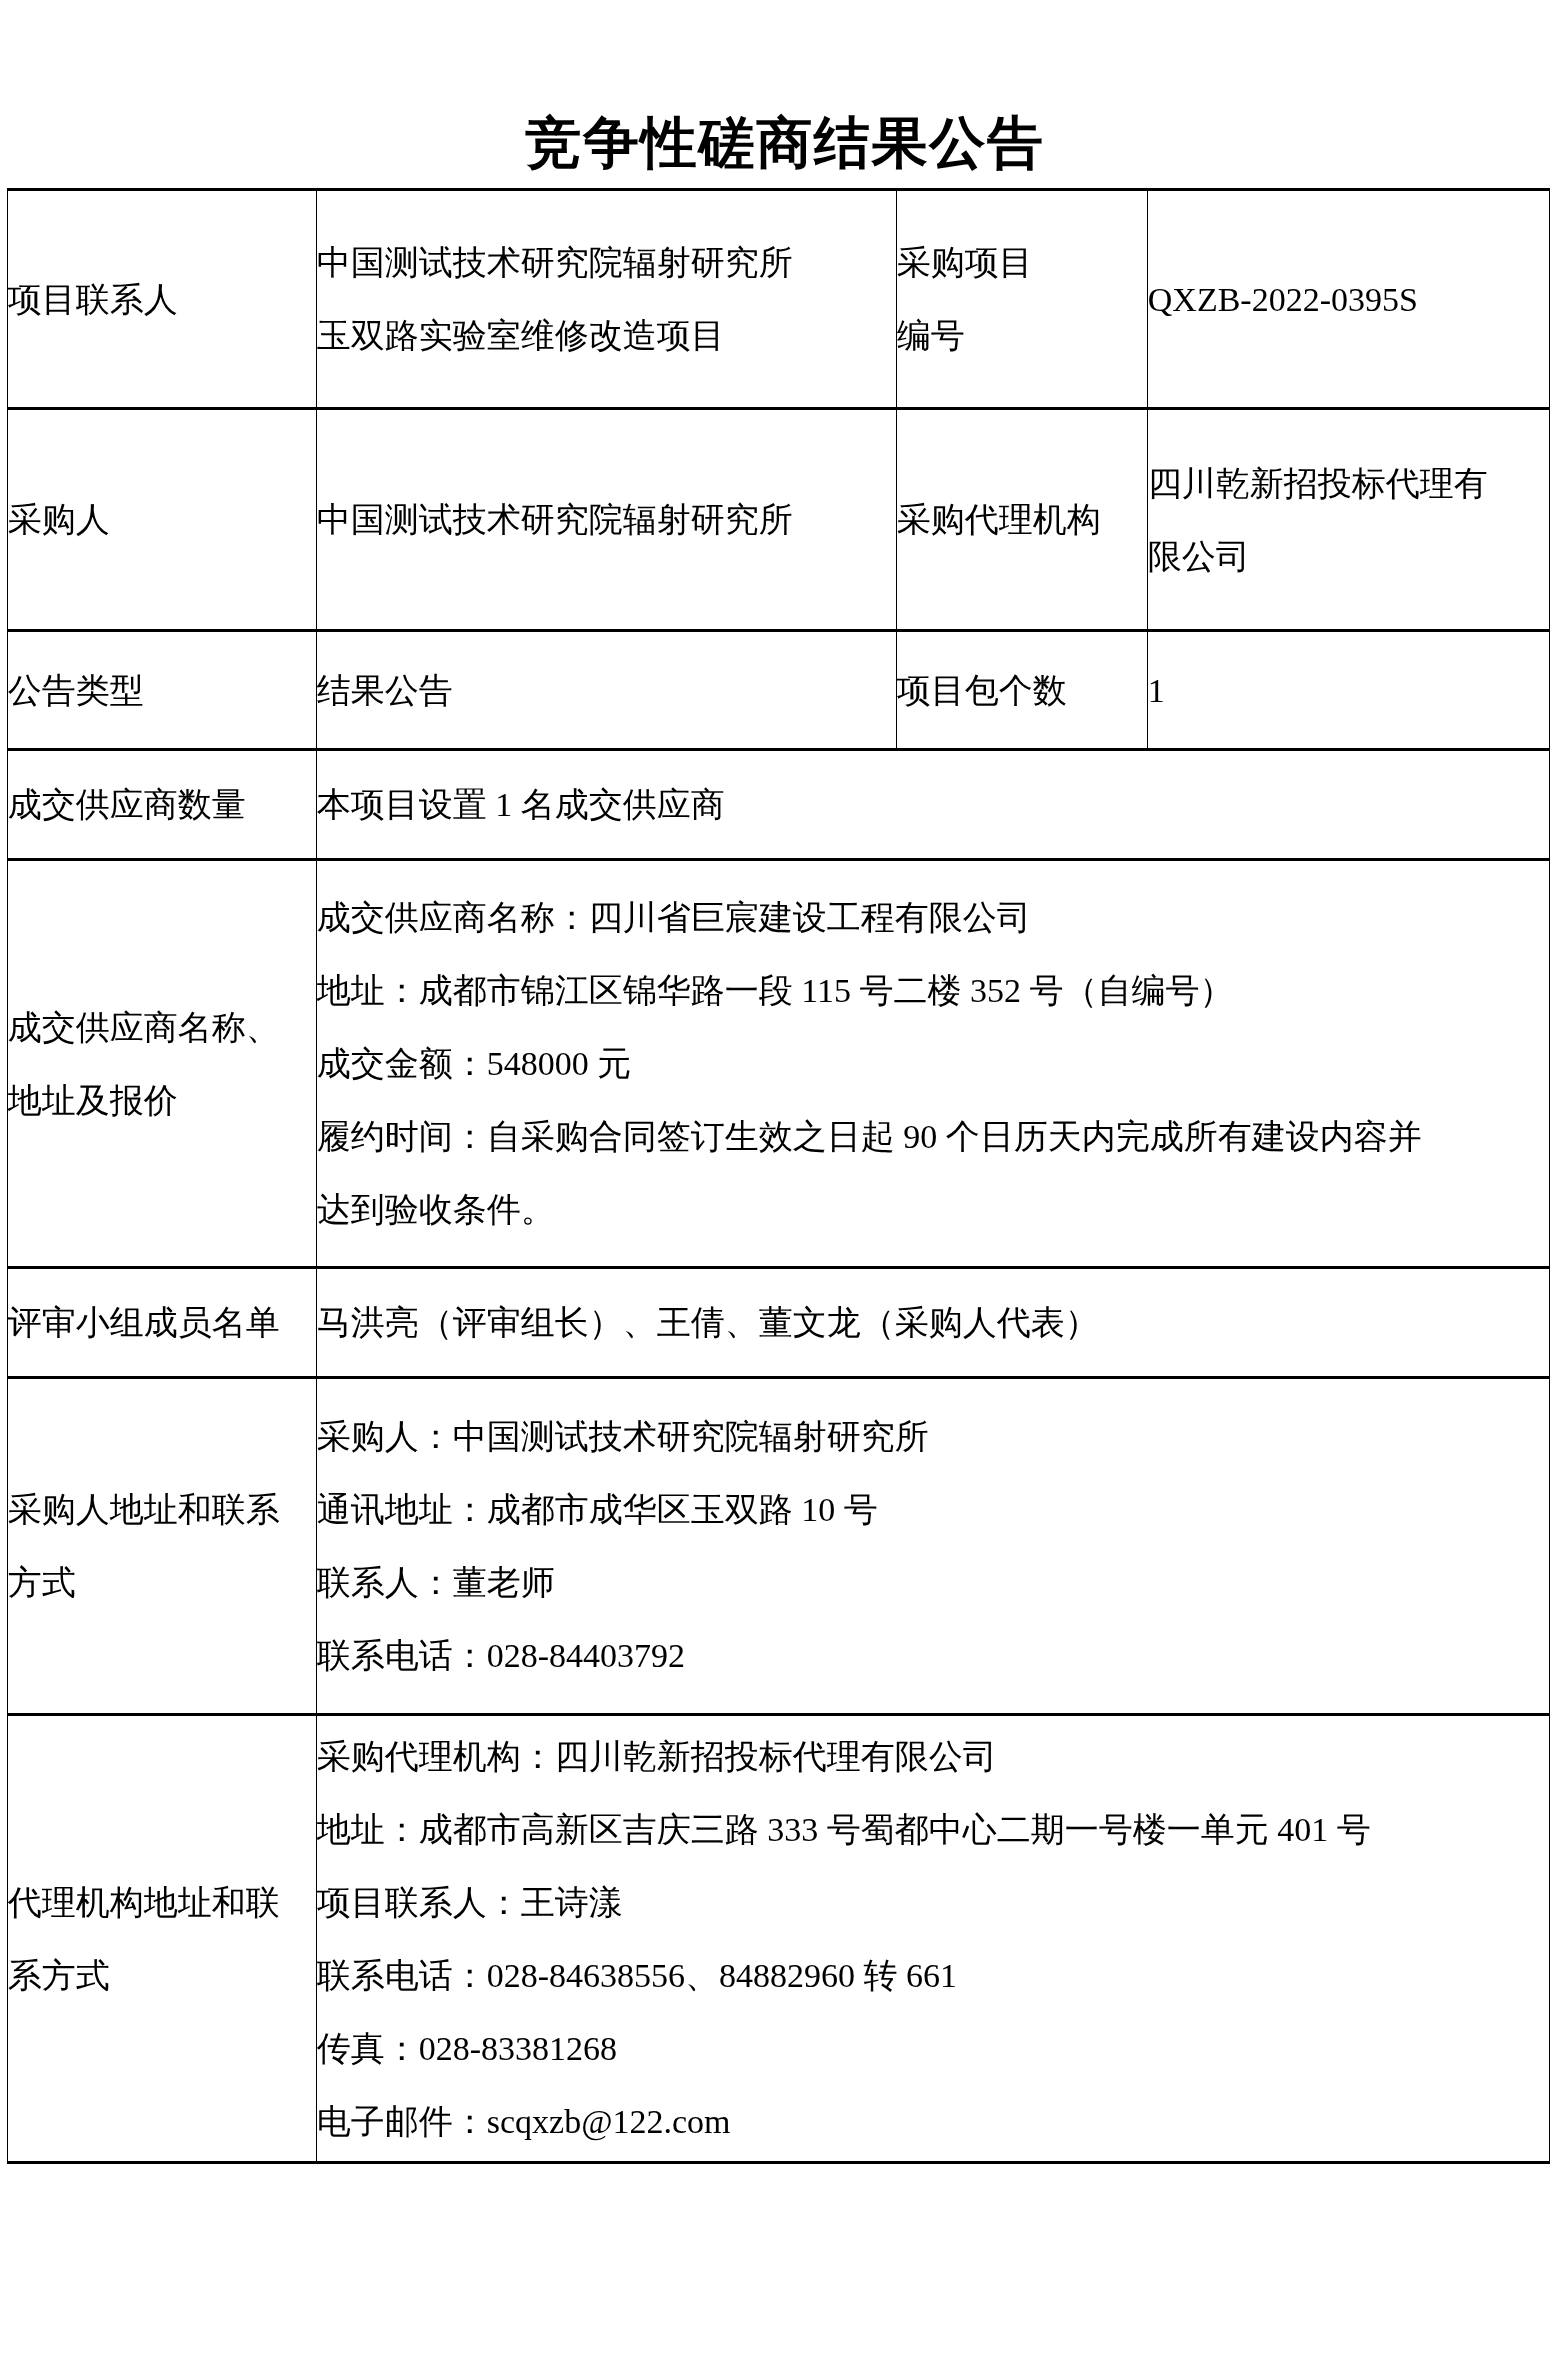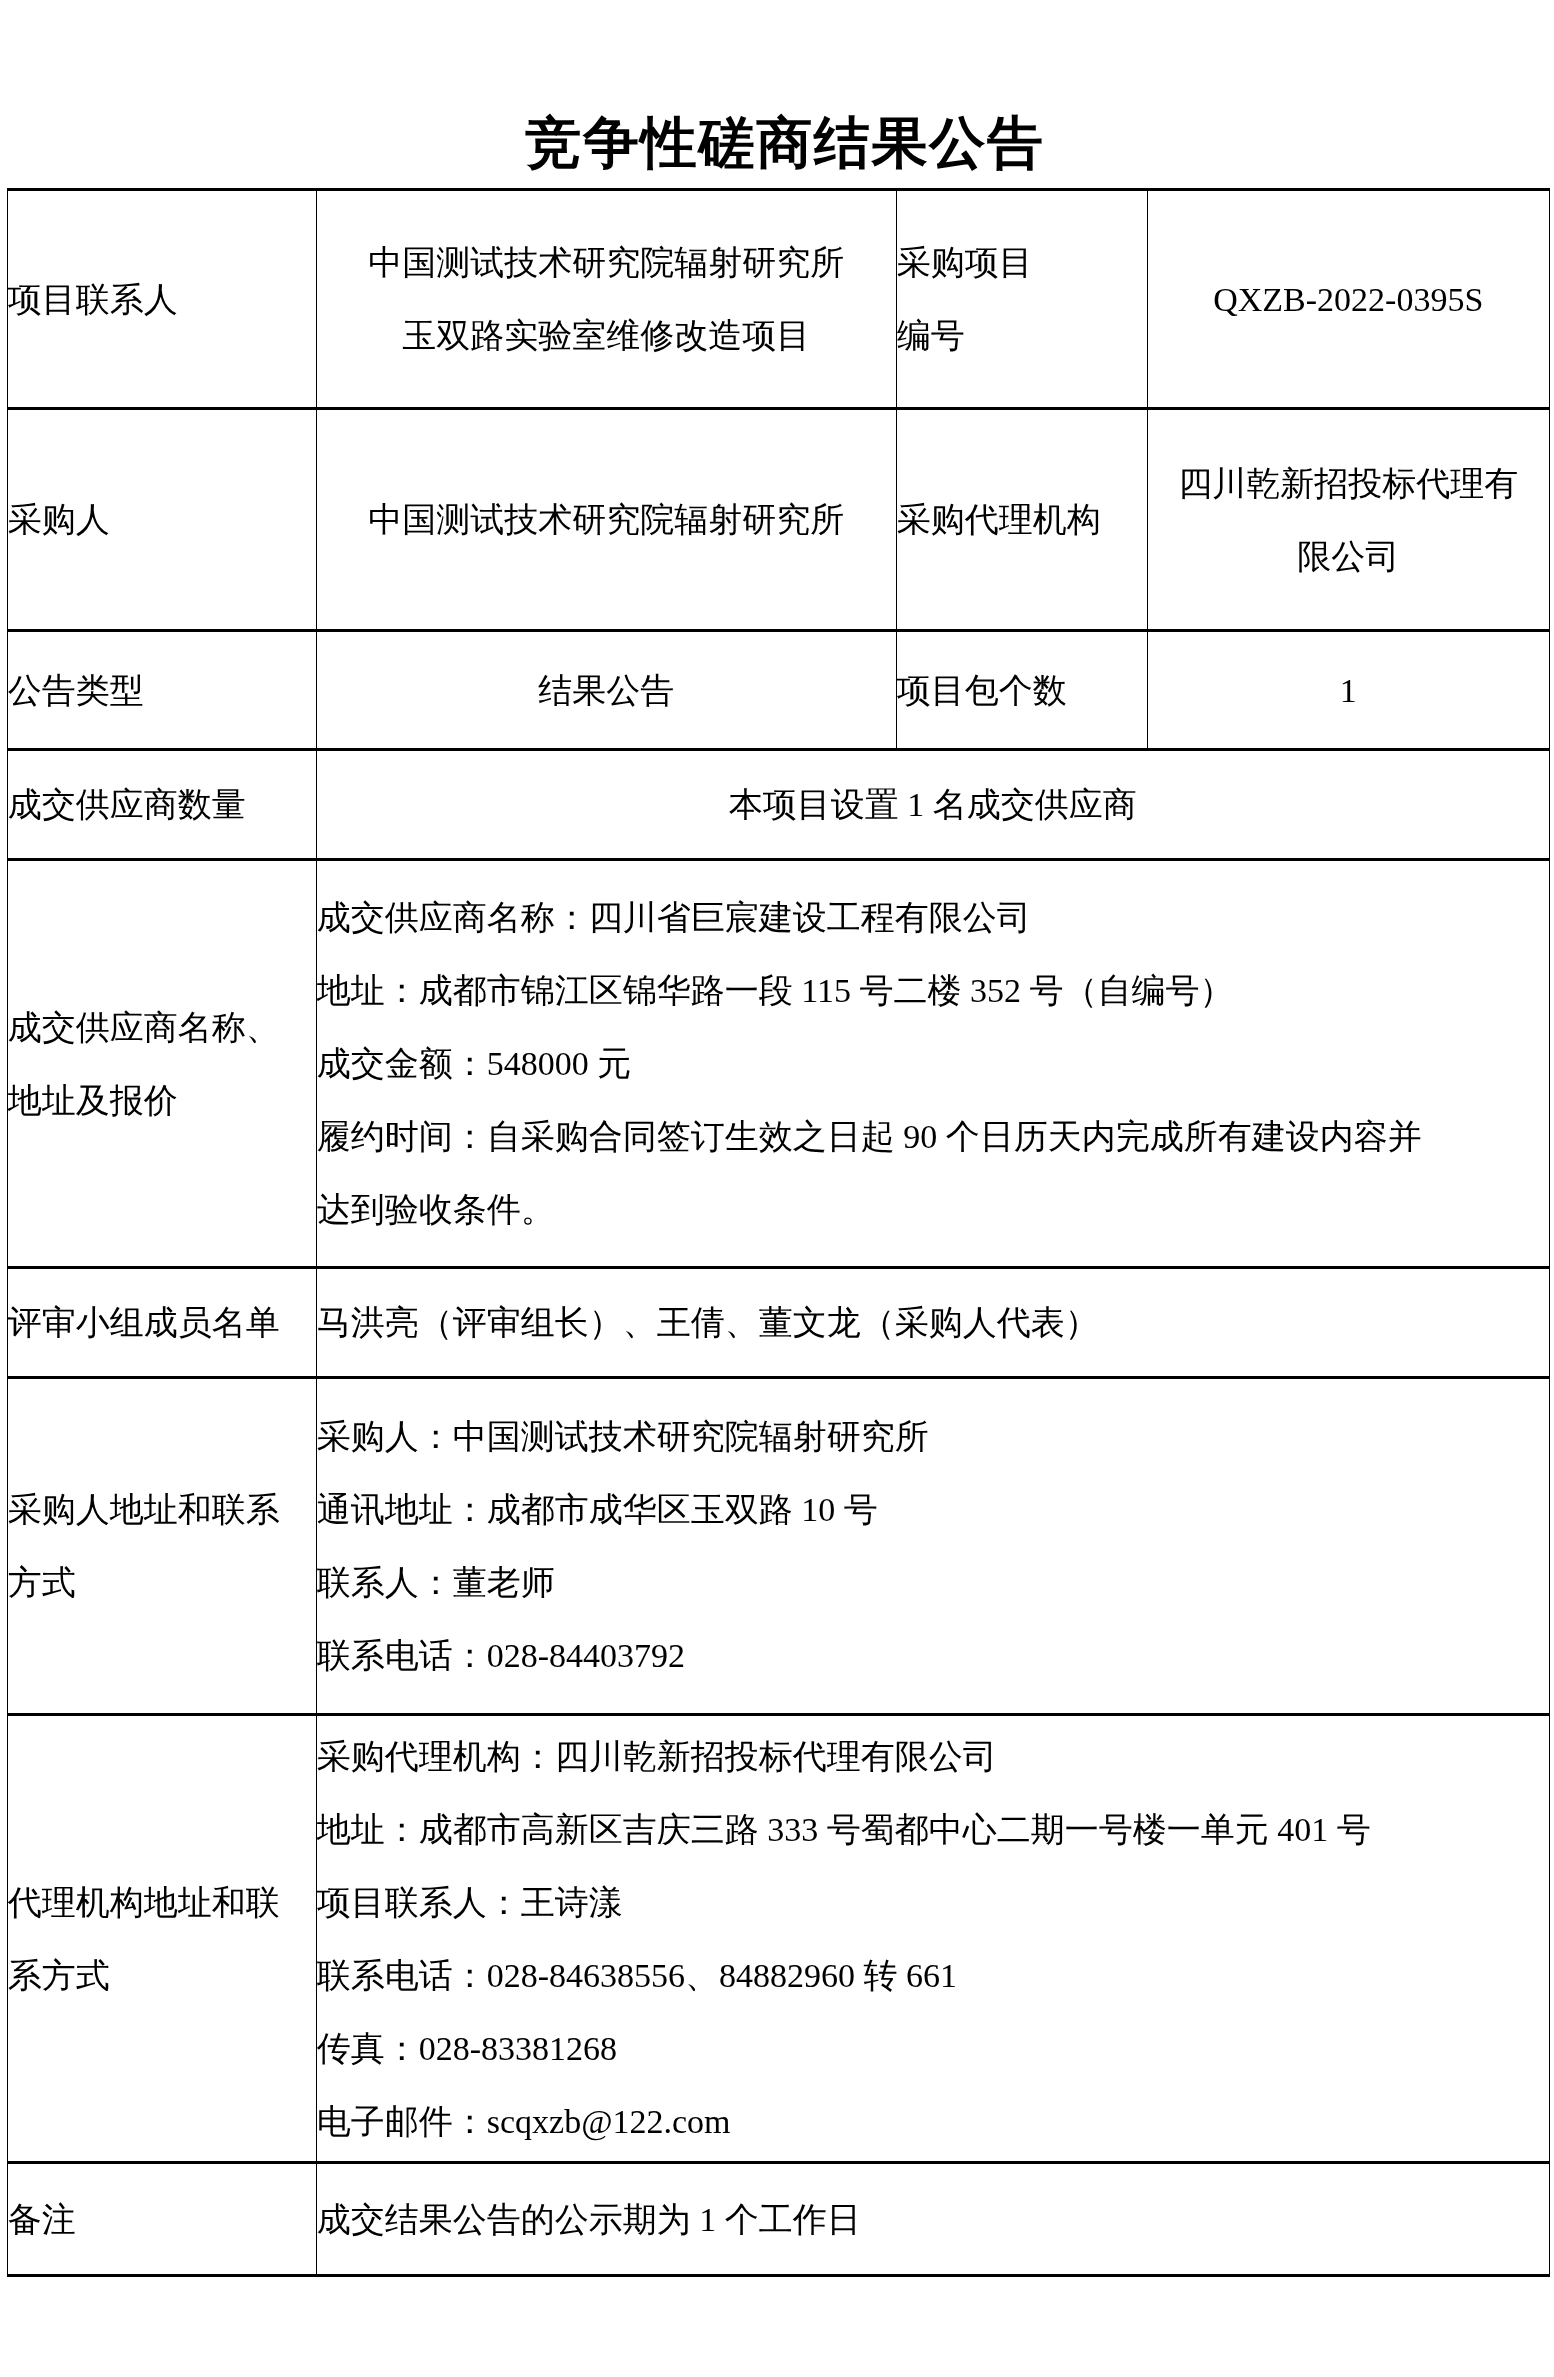--- a/index.html
+++ b/index.html
@@ -42,21 +42,21 @@
     border-right: 1.7px solid #000;
     border-top: 3.4px solid #000;
     border-bottom: 3.4px solid #000;
     font-size: 34px;
     line-height: 73px;
     vertical-align: middle;
     padding: 0;
     overflow: hidden;
   }
   td.lab { text-align: left; }
-  td.cen { text-align: center; }
+  td.cen { text-align: left; }
   td.lft { text-align: left; }
   .line { white-space: nowrap; }
   td.lab .line { white-space: nowrap; }
 </style>
 </head>
 <body>
 
 <div class="page">
 
   <div class="doc-title">竞争性磋商结果公告</div>
@@ -145,21 +145,17 @@
       <td class="lft" colspan="3">
         <div class="line">采购代理机构：四川乾新招投标代理有限公司</div>
         <div class="line">地址：成都市高新区吉庆三路 333 号蜀都中心二期一号楼一单元 401 号</div>
         <div class="line">项目联系人：王诗漾</div>
         <div class="line">联系电话：028-84638556、84882960 转 661</div>
         <div class="line">传真：028-83381268</div>
         <div class="line">电子邮件：scqxzb@122.com</div>
       </td>
     </tr>
 
-    <tr style="height:113px;">
-      <td class="lab">备注</td>
-      <td class="lft" colspan="3">成交结果公告的公示期为 1 个工作日</td>
-    </tr>
 
   </tbody>
     </table>
 </div>
 
 
 </body></html>

